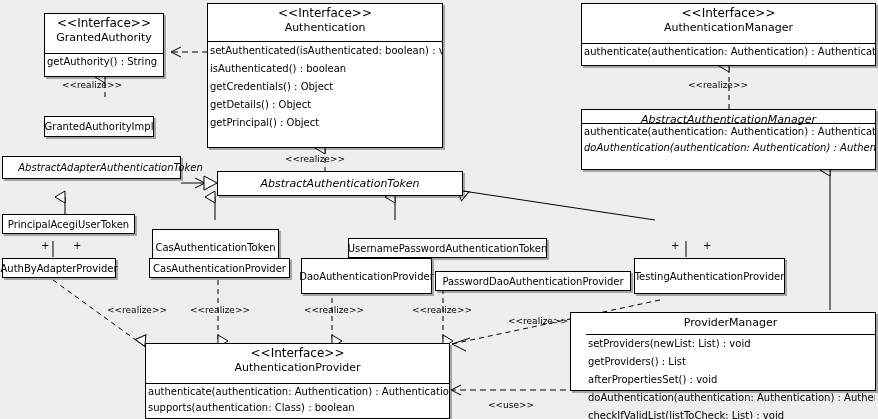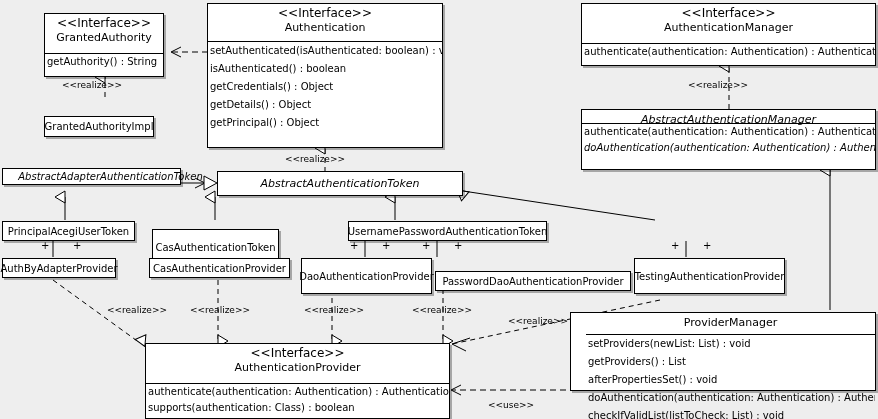--- a/index.html
+++ b/index.html
@@ -270,37 +270,37 @@
   <div class="uml-box" style="left:581px; top:109px; width:295px; height:61px;">
     <div class="uml-head with-ops" style="height:14px;">
       <div class="cls-name abstract">AbstractAuthenticationManager</div>
     </div>
     <div class="uml-ops">
       <div class="op compact">authenticate(authentication: Authentication) : Authentication</div>
       <div class="op compact abstract">doAuthentication(authentication: Authentication) : Authentication</div>
     </div>
   </div>
 
-  <div class="simple-box abstract" style="left:2px; top:168px; width:179px; height:17px;padding-left:38px;">
+  <div class="simple-box abstract" style="left:2px; top:156px; width:179px; height:23px;padding-left:38px;">
     <span>AbstractAdapterAuthenticationToken</span>
   </div>
 
   <div class="simple-box abstract" style="left:217px; top:171px; width:246px; height:25px;">
     <span class="cls-name abstract">AbstractAuthenticationToken</span>
   </div>
 
-  <div class="simple-box" style="left:2px; top:221px; width:133px; height:20px;">
+  <div class="simple-box" style="left:2px; top:214px; width:133px; height:20px;">
     <span>PrincipalAcegiUserToken</span>
   </div>
 
   <div class="simple-box" style="left:152px; top:221px; width:127px; height:36px;margin-top:8px;">
     <span>CasAuthenticationToken</span>
   </div>
 
-  <div class="simple-box" style="left:348px; top:221px; width:199px; height:20px;">
+  <div class="simple-box" style="left:348px; top:238px; width:199px; height:20px;">
     <span>UsernamePasswordAuthenticationToken</span>
   </div>
 
 
   <div class="simple-box" style="left:2px; top:258px; width:114px; height:20px;">
     <span>AuthByAdapterProvider</span>
   </div>
 
   <div class="simple-box" style="left:149px; top:258px; width:141px; height:20px;">
     <span>CasAuthenticationProvider</span>

